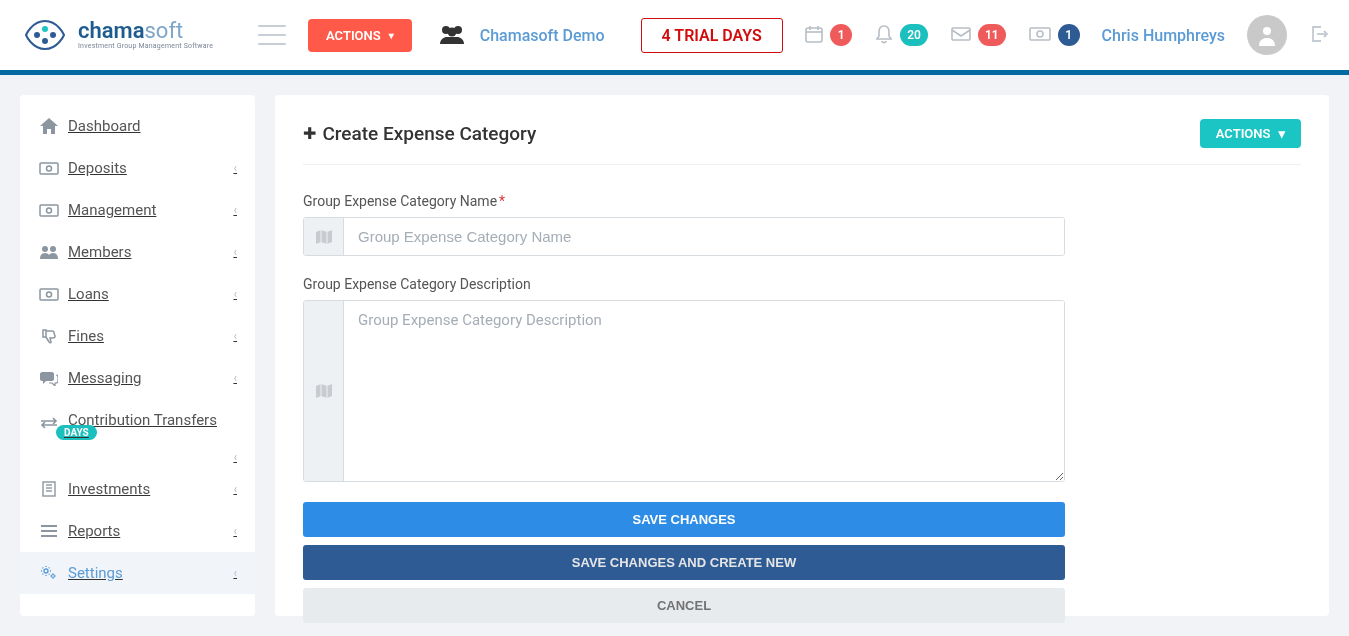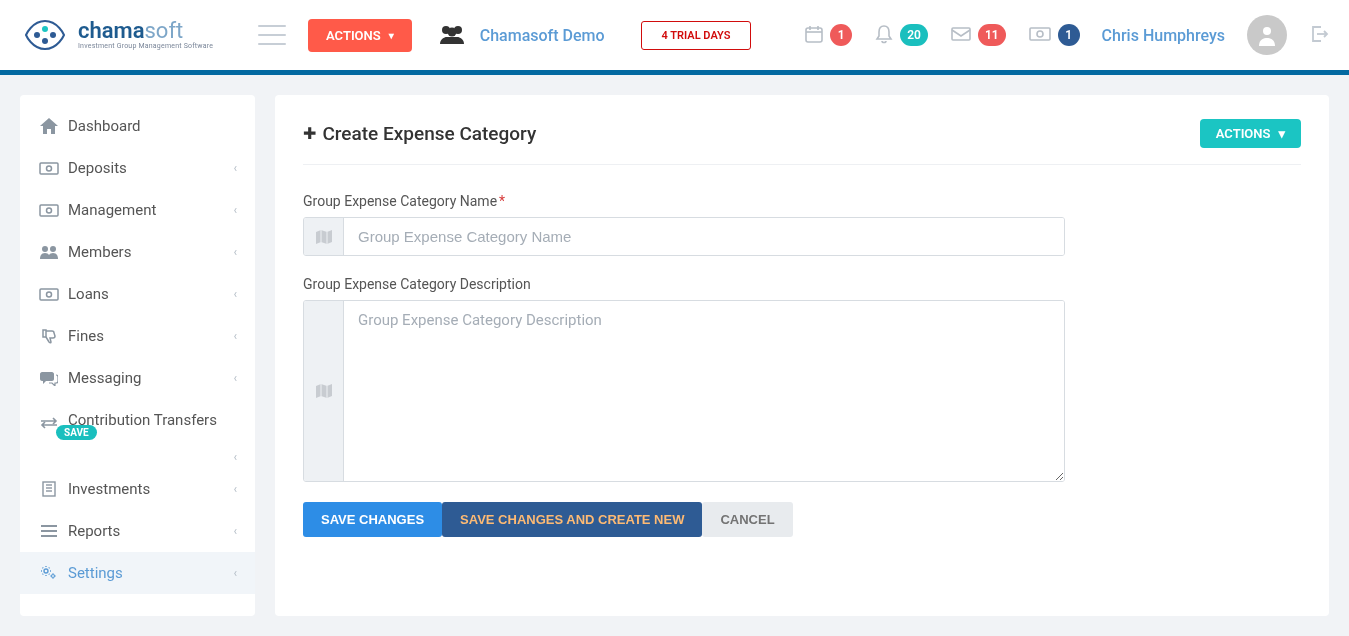--- a/index.html
+++ b/index.html
@@ -57,21 +57,21 @@
     .group-area {
       display: flex; align-items: center; gap: 14px;
       margin-left: 26px;
     }
     .group-icon { color: #333; }
     .group-name { color: #5b9bd5; font-weight: 500; font-size: 16px; }
     .trial-badge {
       margin-left: 36px;
       border: 1px solid #d10c0c;
       color: #d10c0c;
-      font-size: 11px;
+      font-size: 16px;
       font-weight: 600;
       padding: 7px 20px;
       border-radius: 3px;
     }
     .header-right {
       margin-left: auto;
       display: flex;
       align-items: center;
       gap: 22px;
     }
@@ -105,20 +105,21 @@
       height: calc(636px - 75px);
     }
 
     
     .sidebar {
       width: 235px;
       background: #fff;
       border-radius: 4px;
       padding: 10px 0;
       overflow-y: hidden;
+      text-decoration: underline;
     }
     .side-item {
       display: flex; align-items: center;
       padding: 12px 18px;
       color: #555;
       cursor: pointer;
       position: relative;
       font-size: 15px;
     }
     .side-item.active { background: #f1f5f9; color: #5b9bd5; }
@@ -180,31 +181,31 @@
       flex-shrink: 0;
     }
     .input-group input {
       flex: 1; border: none; padding: 10px 14px; font-size: 15px; outline: none; color: #555;
     }
     .input-group input::placeholder, .input-group textarea::placeholder { color: #a5adb6; }
     .input-group textarea {
       flex: 1; border: none; padding: 10px 14px; font-size: 15px; outline: none;
       resize: both; min-height: 180px; font-family: inherit; color: #555;
     }
-    .button-row { display: flex; margin-top: 10px; }
+    .button-row { display: flex; gap: 8px; margin-top: 10px; flex-direction: column; }
     .btn {
       padding: 10px 18px;
       border-radius: 3px;
       font-size: 13px;
       font-weight: 600;
       cursor: pointer;
       border: none;
     }
     .btn.primary { background: #2d8de6; color: #fff; }
-    .btn.dark { background: #2e5b94; color: #fdba74; }
+    .btn.dark { background: #2e5b94; color: #e5e5e5; }
     .btn.muted { background: #e8ebee; color: #737373; }
   </style>
 </head>
 <body>
 
 <div class="header">
   <div class="logo-area">
     <div class="logo-mark">
       <svg width="50" height="36" viewBox="0 0 50 36">
         <path d="M25 4 C12 4 6 18 6 18 C6 18 12 32 25 32 C38 32 44 18 44 18 C44 18 38 4 25 4 Z" fill="none" stroke="#2e5b94" stroke-width="2"></path>
@@ -373,21 +374,21 @@
     <div class="side-item with-beta">
       <div class="row1">
         <span class="side-icon">
             <svg width="20" height="12" viewBox="0 0 20 12" fill="none" stroke="#8b96a1" stroke-width="1.6">
               <path d="M2 4 L16 4 M14 1 L17 4 L14 7"></path>
               <path d="M18 8 L4 8 M6 5 L3 8 L6 11"></path>
             </svg>
           </span>
         <span class="side-label">Contribution Transfers</span>
       </div>
-      <span class="beta-pill">SAVE</span>
+      <span class="beta-pill">DAYS</span>
       <div class="side-chev-row">
           <span class="side-chev">‹</span>
         </div>
     </div>
     <div class="side-item">
       <span class="side-icon">
           <svg width="14" height="16" viewBox="0 0 14 16" fill="none" stroke="#8b96a1" stroke-width="1.4">
             <rect x="1" y="1" width="12" height="14"></rect>
             <line x1="4" y1="4" x2="10" y2="4"></line>
             <line x1="4" y1="7" x2="10" y2="7"></line>

